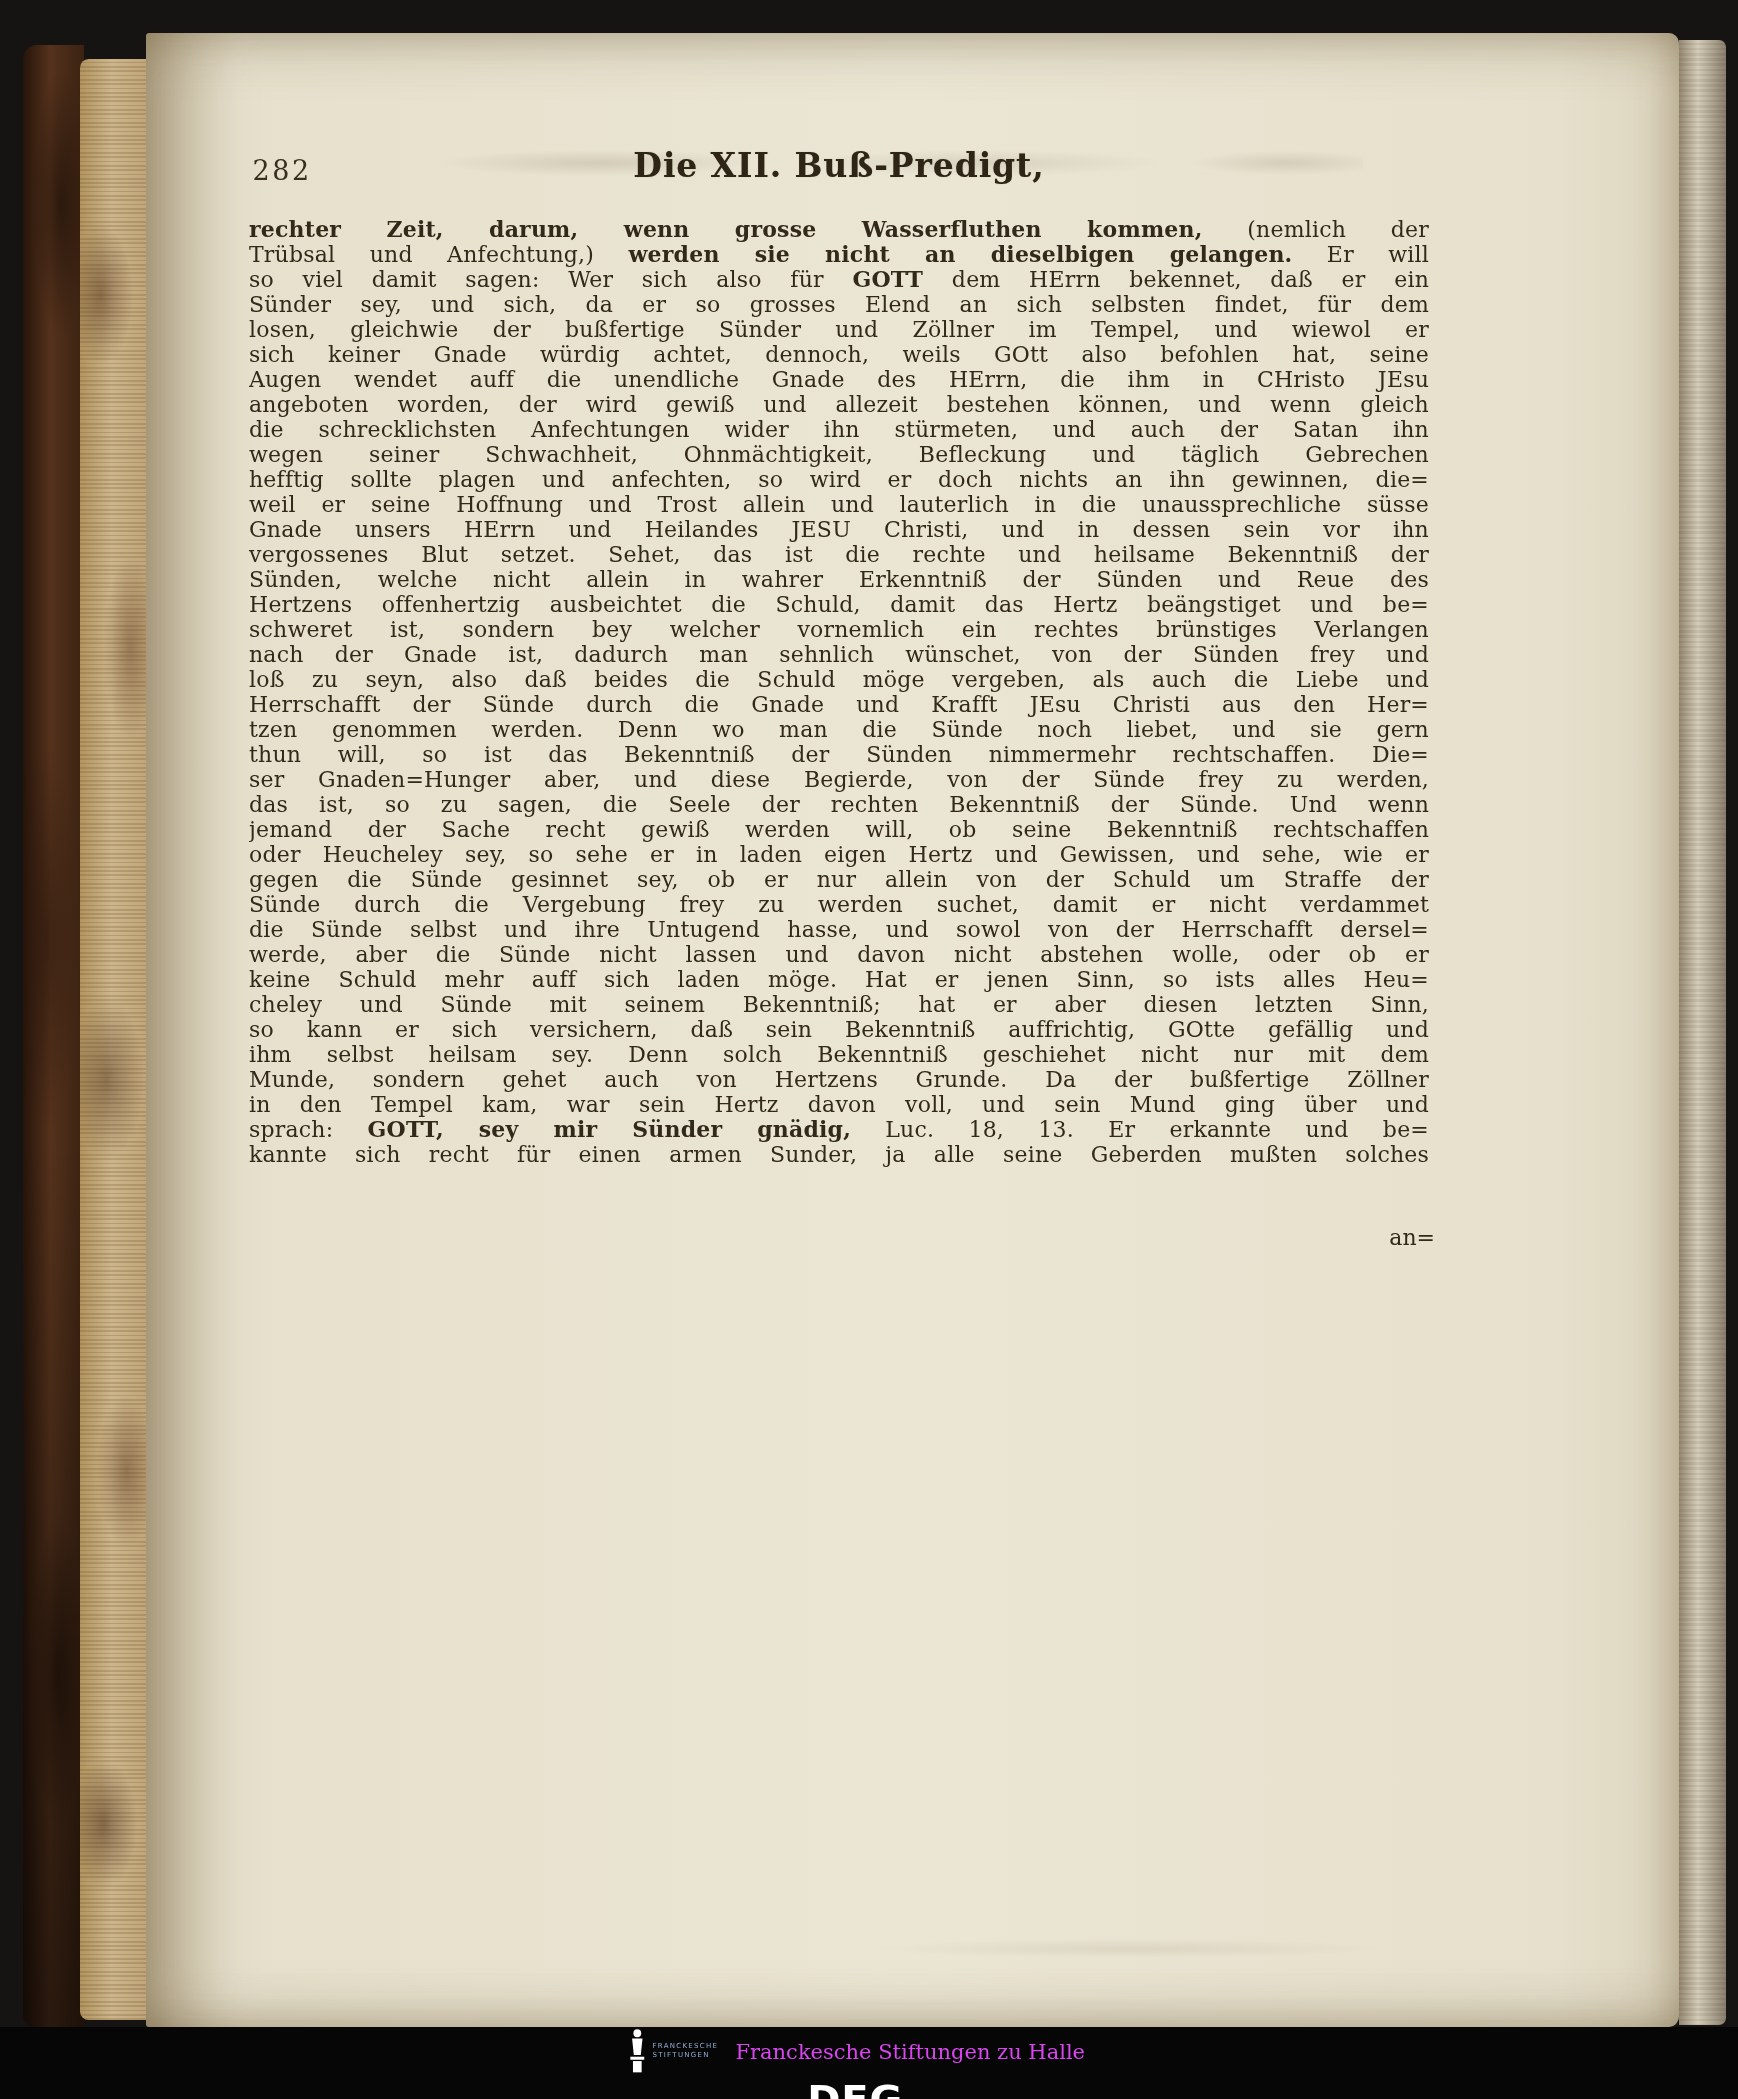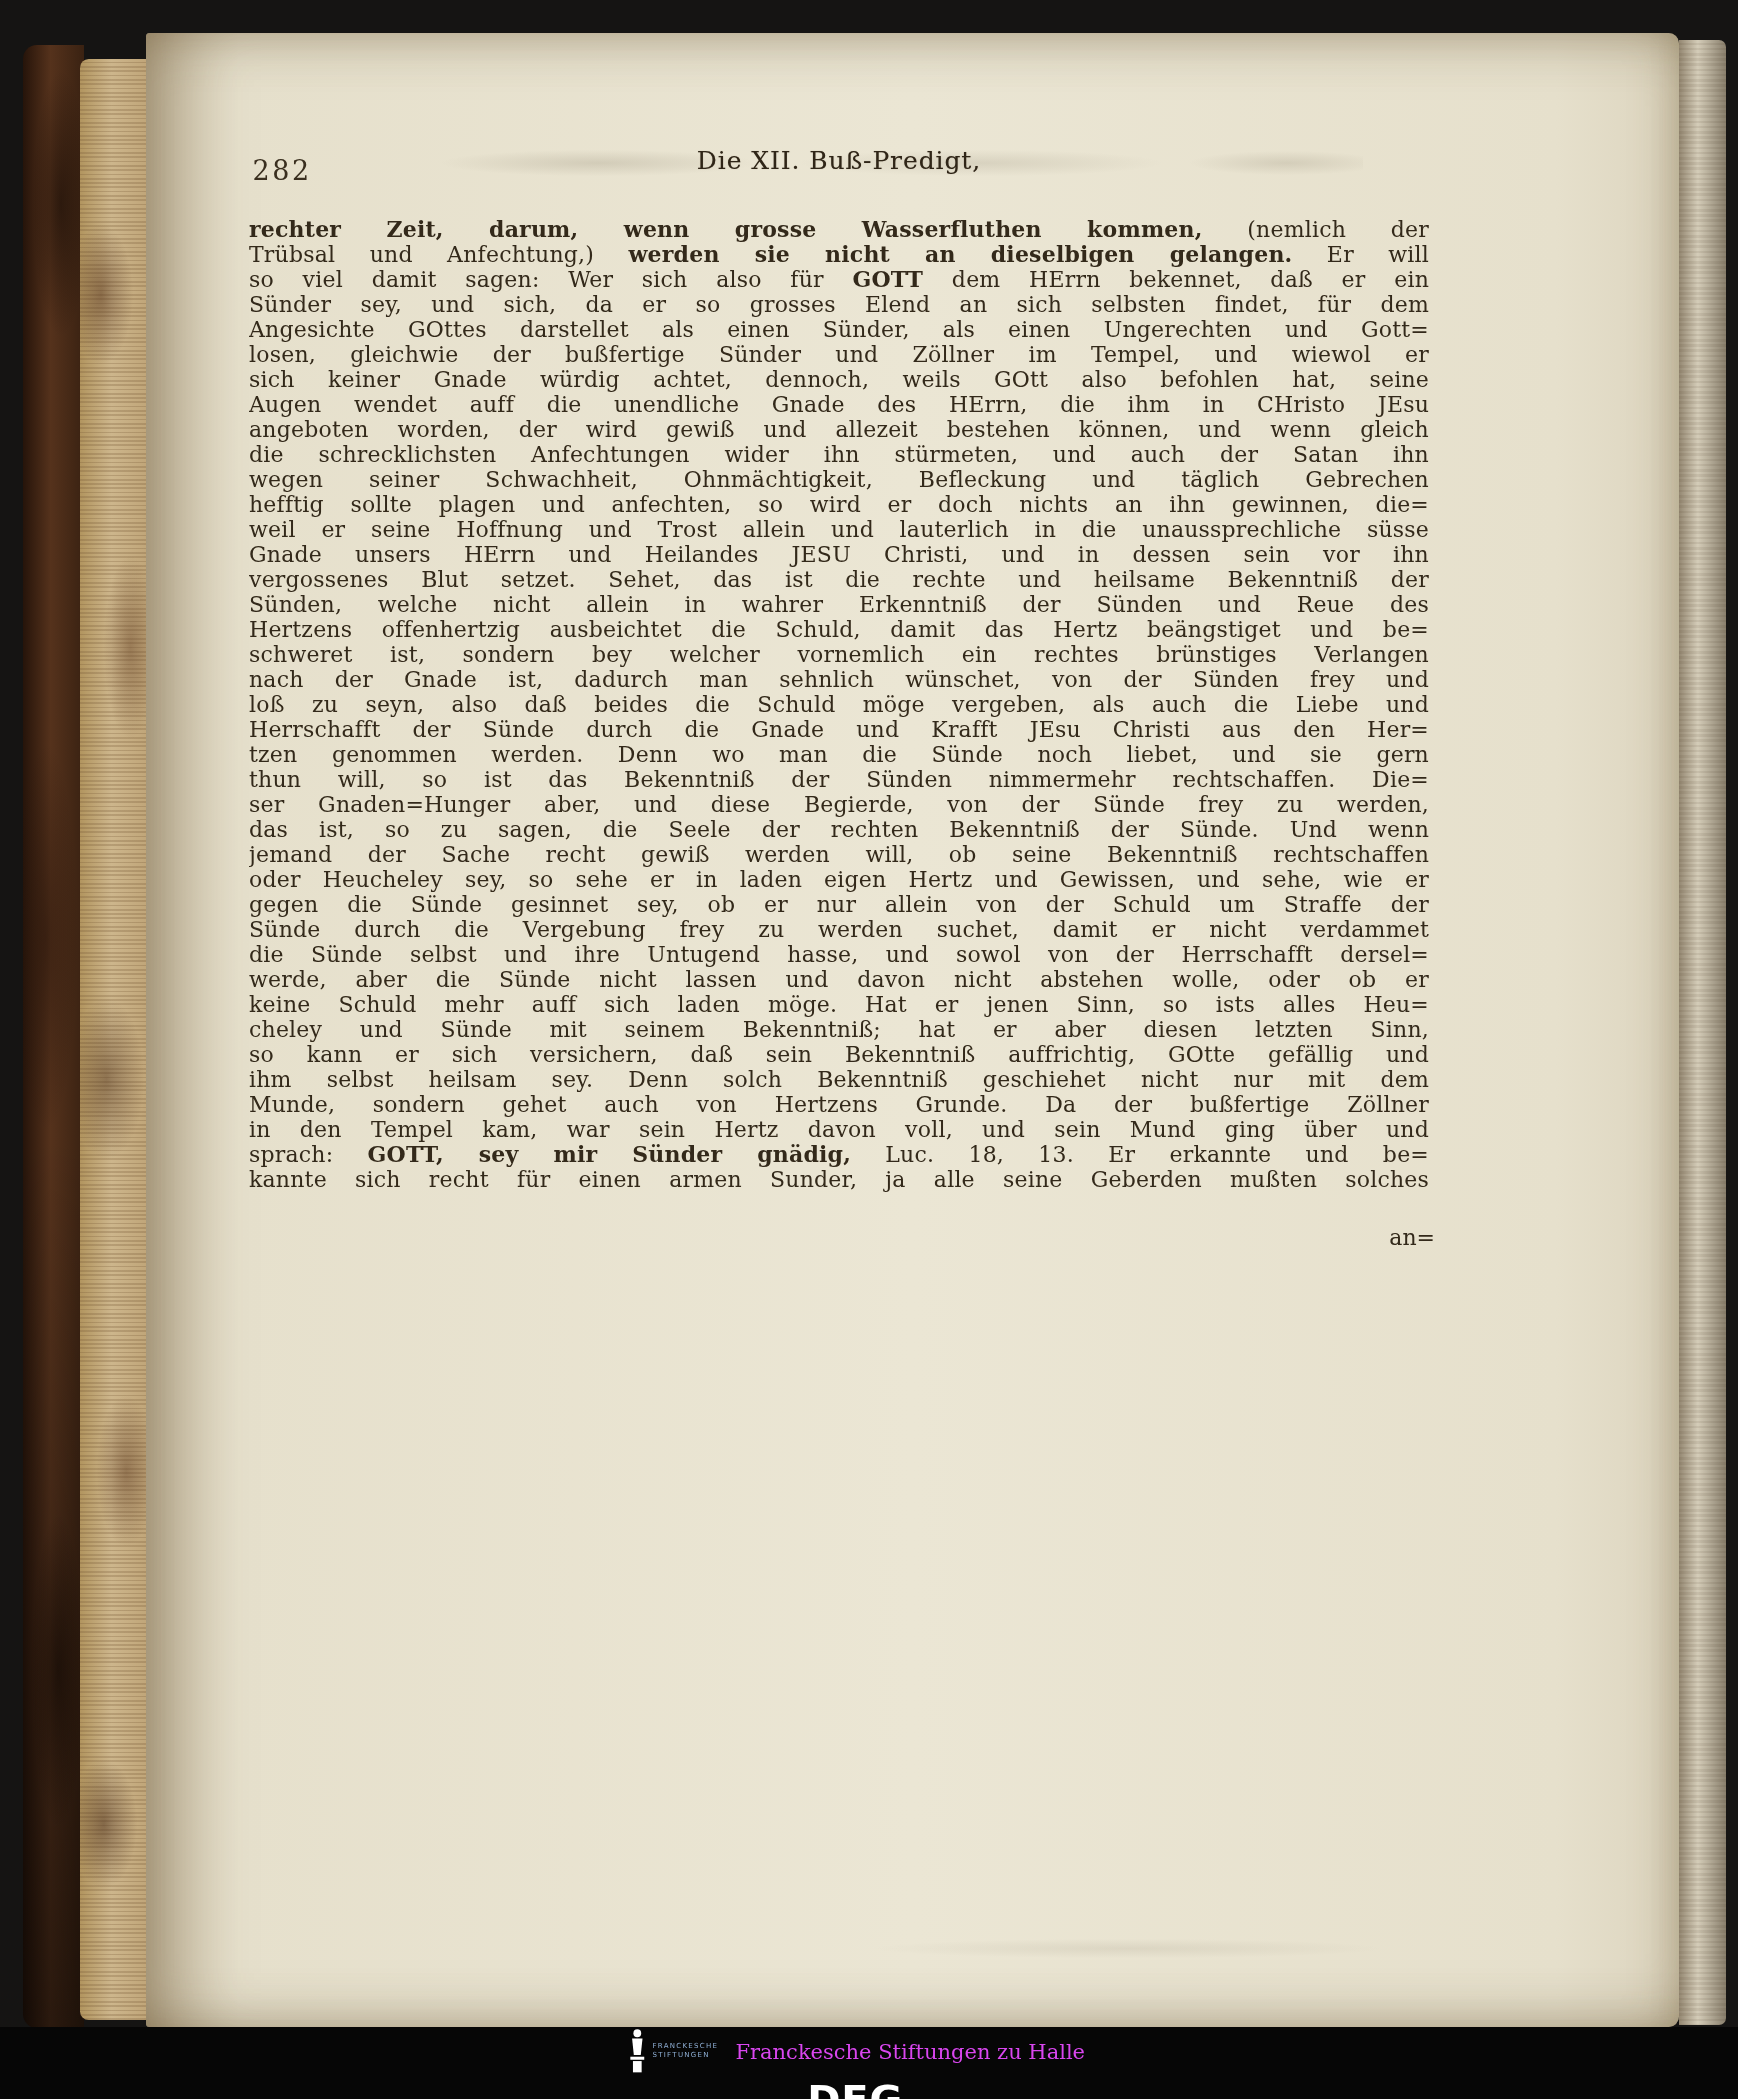--- a/index.html
+++ b/index.html
@@ -69,21 +69,21 @@
       linear-gradient(90deg, rgba(70,52,28,.45), rgba(0,0,0,0) 40%, rgba(45,33,16,.45)),
       repeating-linear-gradient(180deg,#d4ccb8 0 2.6px,#c7beaa 2.6px 5.2px);
     border-radius:0 7px 7px 0;
   }
 
   
   .page-head{position:absolute;top:113px;left:103px;width:1180px;height:49px;color:#33291a;}
   .pagenum{position:absolute;left:3.5px;top:8.7px;font-size:27px;letter-spacing:2.6px;color:#3a2f1f;}
   .head-title{
     position:absolute;left:0;right:0;top:0;text-align:center;
-    font-size:25px;font-weight:normal;letter-spacing:0.9px;color:#2f2517;
+    font-size:33px;font-weight:bold;letter-spacing:0.9px;color:#2f2517;
     text-shadow:0 0 0.9px rgba(60,48,28,.35);
   }
 
   
   .body-text{
     position:absolute;top:184px;left:103px;width:1180px;
     font-size:22px;line-height:25px;color:#33291a;
     letter-spacing:0.2px;
   }
   .line{
@@ -133,21 +133,20 @@
     <div class="page-head">
       <span class="pagenum">282</span>
       <span class="head-title">Die XII. Buß-Predigt,</span>
     </div>
 
     <div class="body-text">
         <div class="line"><span class="b">rechter Zeit, darum, wenn grosse Wasserfluthen kommen,</span><span> (nemlich der</span></div>
         <div class="line"><span>Trübsal und Anfechtung,) </span><span class="b">werden sie nicht an dieselbigen gelangen.</span><span> Er will</span></div>
         <div class="line"><span>so viel damit sagen: Wer sich also für </span><span class="b">GOTT</span><span> dem HErrn bekennet, daß er ein</span></div>
         <div class="line"><span>Sünder sey, und sich, da er so grosses Elend an sich selbsten findet, für dem</span></div>
-        <div class="line"><span>Angesichte GOttes darstellet als einen Sünder, als einen Ungerechten und Gott=</span></div>
         <div class="line"><span>losen, gleichwie der bußfertige Sünder und Zöllner im Tempel, und wiewol er</span></div>
         <div class="line"><span>sich keiner Gnade würdig achtet, dennoch, weils GOtt also befohlen hat, seine</span></div>
         <div class="line"><span>Augen wendet auff die unendliche Gnade des HErrn, die ihm in CHristo JEsu</span></div>
         <div class="line"><span>angeboten worden, der wird gewiß und allezeit bestehen können, und wenn gleich</span></div>
         <div class="line"><span>die schrecklichsten Anfechtungen wider ihn stürmeten, und auch der Satan ihn</span></div>
         <div class="line"><span>wegen seiner Schwachheit, Ohnmächtigkeit, Befleckung und täglich Gebrechen</span></div>
         <div class="line"><span>hefftig sollte plagen und anfechten, so wird er doch nichts an ihn gewinnen, die=</span></div>
         <div class="line"><span>weil er seine Hoffnung und Trost allein und lauterlich in die unaussprechliche süsse</span></div>
         <div class="line"><span>Gnade unsers HErrn und Heilandes JESU Christi, und in dessen sein vor ihn</span></div>
         <div class="line"><span>vergossenes Blut setzet. Sehet, das ist die rechte und heilsame Bekenntniß der</span></div>

